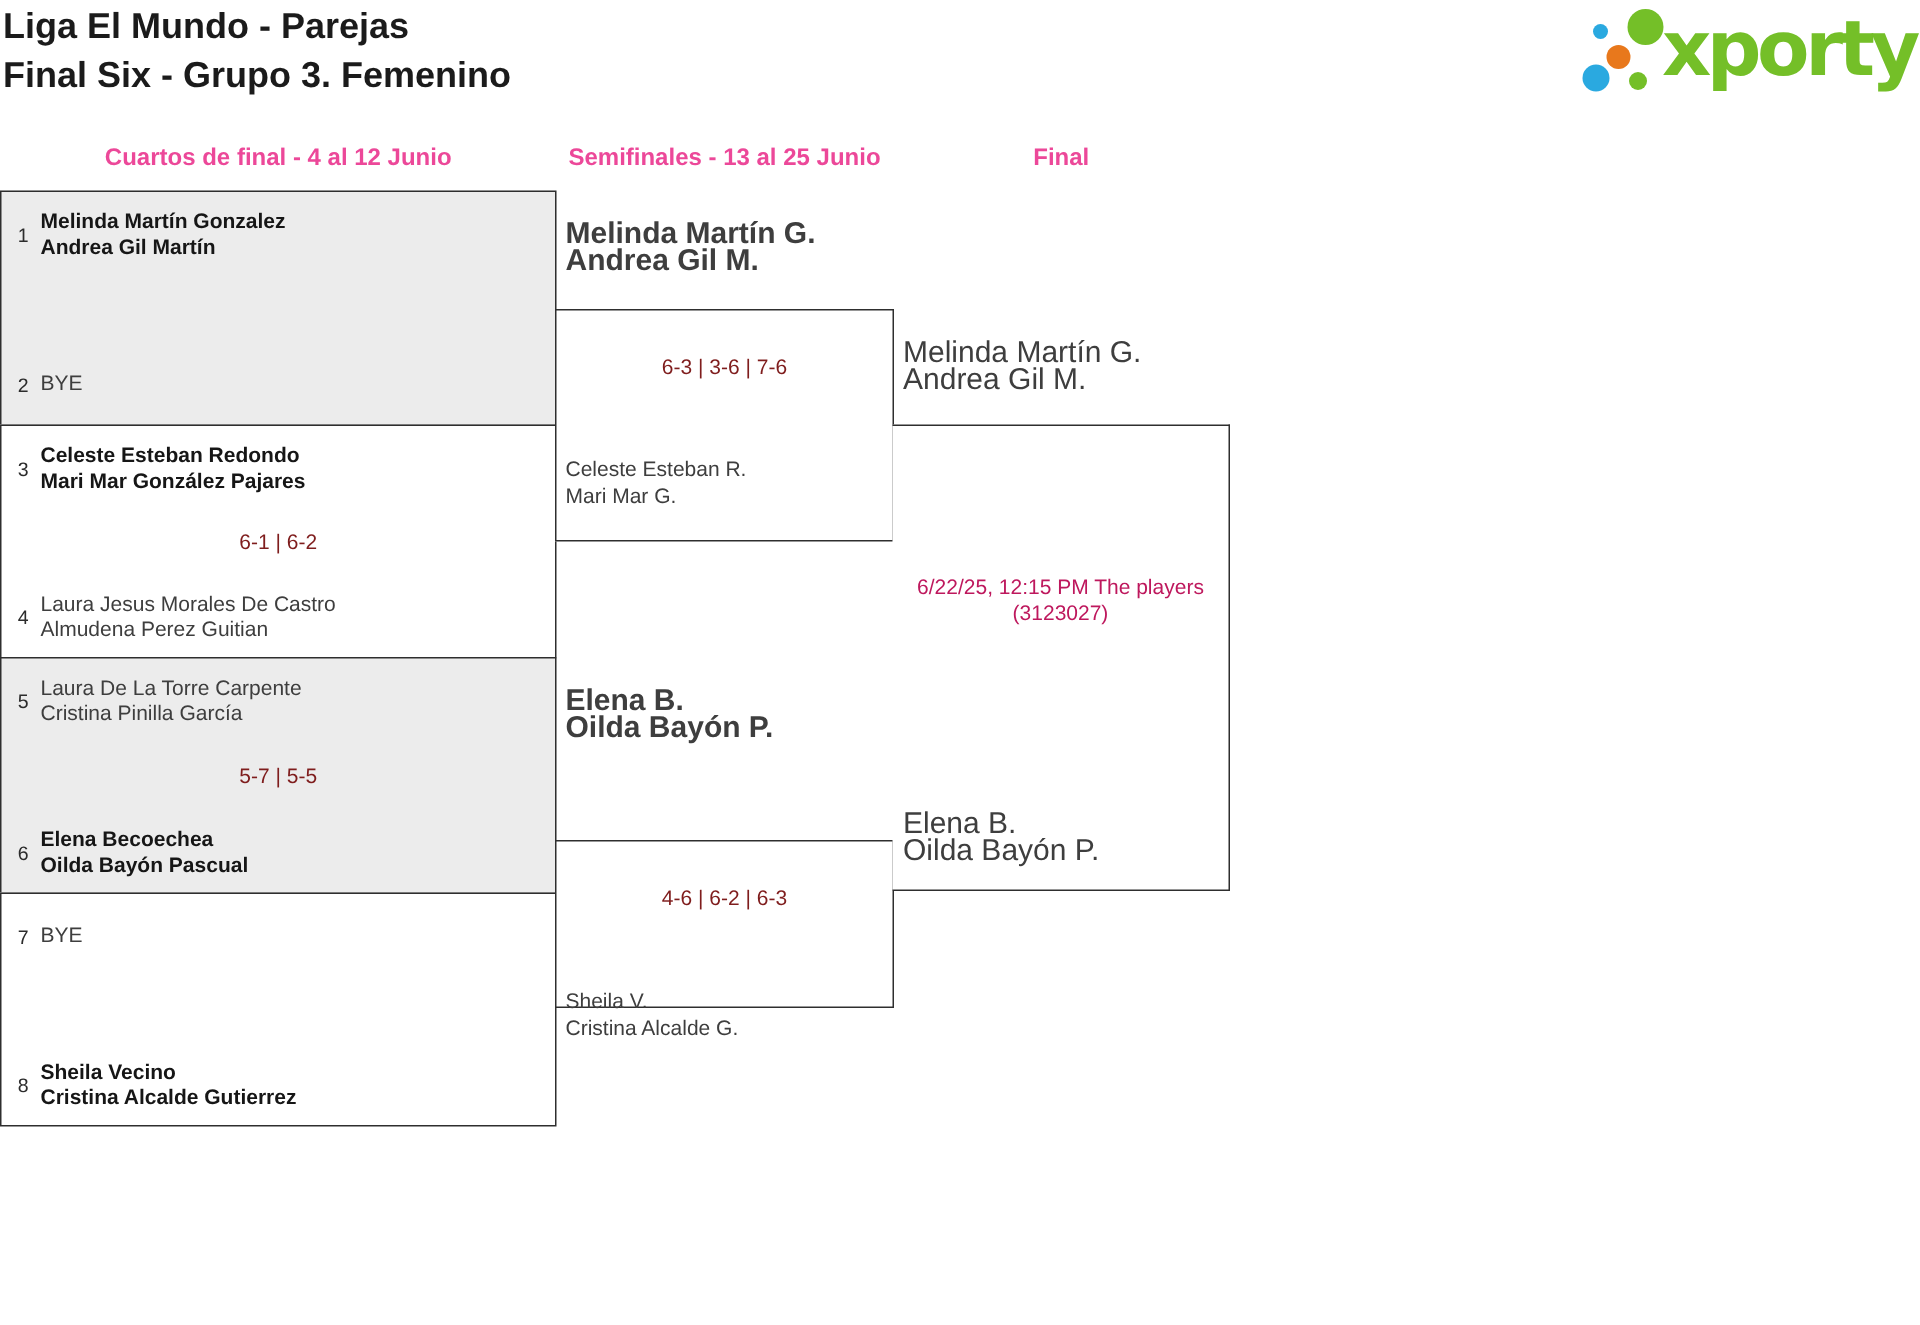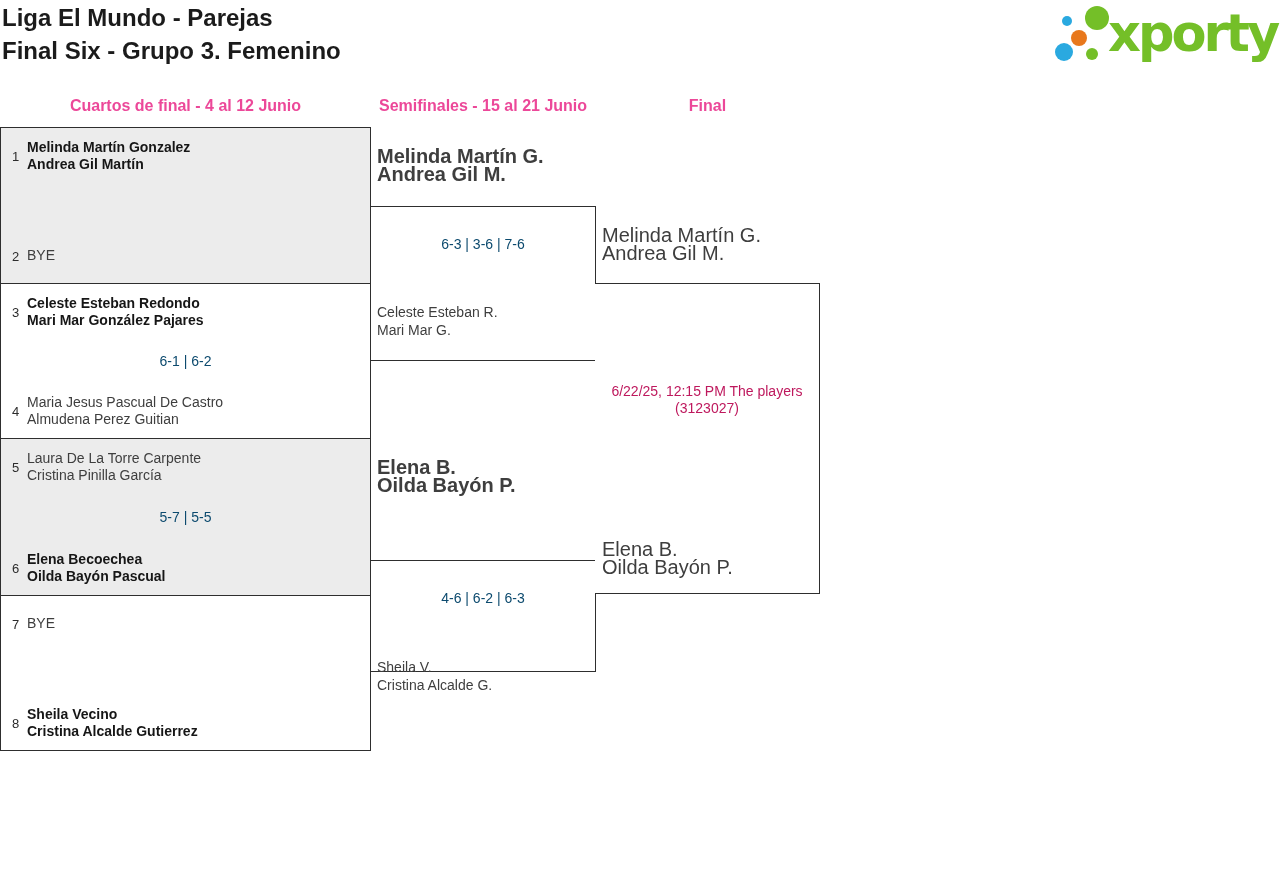--- a/index.html
+++ b/index.html
@@ -30,21 +30,21 @@
 
   .team-row{position:absolute;left:0;width:100%;box-sizing:border-box;display:flex;align-items:center;
             padding-left:7px;height:40px;}
   .team-row.rtop{top:8px;}
   .team-row.rbottom{bottom:7px;}
   .seed{flex:0 0 15px;width:15px;text-align:center;font-size:13px;color:#2c2c2c;margin-right:4px;}
   .names{font-size:14px;line-height:17.5px;color:#3e3e3e;}
   .names span{display:block;}
   .winner{font-weight:700;color:#161616;}
 
-  .score{position:absolute;left:0;width:100%;text-align:center;font-size:14px;color:#0c4a6e;}
+  .score{position:absolute;left:0;width:100%;text-align:center;font-size:14px;color:#7f1d1d;}
   .score.centered{top:50%;transform:translateY(-50%);}
   .score.sf-score{top:29px;}
 
   
   .adv{position:absolute;font-size:20px;line-height:17.5px;color:#3e3e3e;}
   .adv span{display:block;}
 
   .sf-bottom{position:absolute;left:6px;font-size:14px;line-height:17.5px;color:#3e3e3e;}
   .sf-bottom span{display:block;}
 
@@ -64,21 +64,21 @@
   <div class="logo">
     <div class="dot" style="left:14px;top:16px;width:10px;height:10px;background:#2aa9e0;"></div>
     <div class="dot" style="left:37px;top:6px;width:24px;height:24px;background:#74bf28;"></div>
     <div class="dot" style="left:23px;top:30px;width:16px;height:16px;background:#e8781c;"></div>
     <div class="dot" style="left:7px;top:43px;width:18px;height:18px;background:#2aa9e0;"></div>
     <div class="dot" style="left:38px;top:48px;width:12px;height:12px;background:#74bf28;"></div>
   </div>
   <span class="logo-word">xporty</span>
 
   <div class="round-header rh-qf">Cuartos de final - 4 al 12 Junio</div>
-  <div class="round-header rh-sf">Semifinales - 15 al 21 Junio</div>
+  <div class="round-header rh-sf">Semifinales - 13 al 25 Junio</div>
   <div class="round-header rh-f">Final</div>
 
   <div class="box gray qf" style="top:127px;height:157px;">
     <div class="team-row rtop">
       <span class="seed">1</span>
       <div class="names winner">
         <span>Melinda Martín Gonzalez</span>
         <span>Andrea Gil Martín</span>
       </div>
     </div>
@@ -95,21 +95,21 @@
       <span class="seed">3</span>
       <div class="names winner">
         <span>Celeste Esteban Redondo</span>
         <span>Mari Mar González Pajares</span>
       </div>
     </div>
     <div class="score centered">6-1 | 6-2</div>
     <div class="team-row rbottom">
       <span class="seed">4</span>
       <div class="names">
-        <span>Maria Jesus Pascual De Castro</span>
+        <span>Laura Jesus Morales De Castro</span>
         <span>Almudena Perez Guitian</span>
       </div>
     </div>
   </div>
 
   <div class="box gray qf" style="top:438px;height:158px;">
     <div class="team-row rtop">
       <span class="seed">5</span>
       <div class="names">
         <span>Laura De La Torre Carpente</span>

